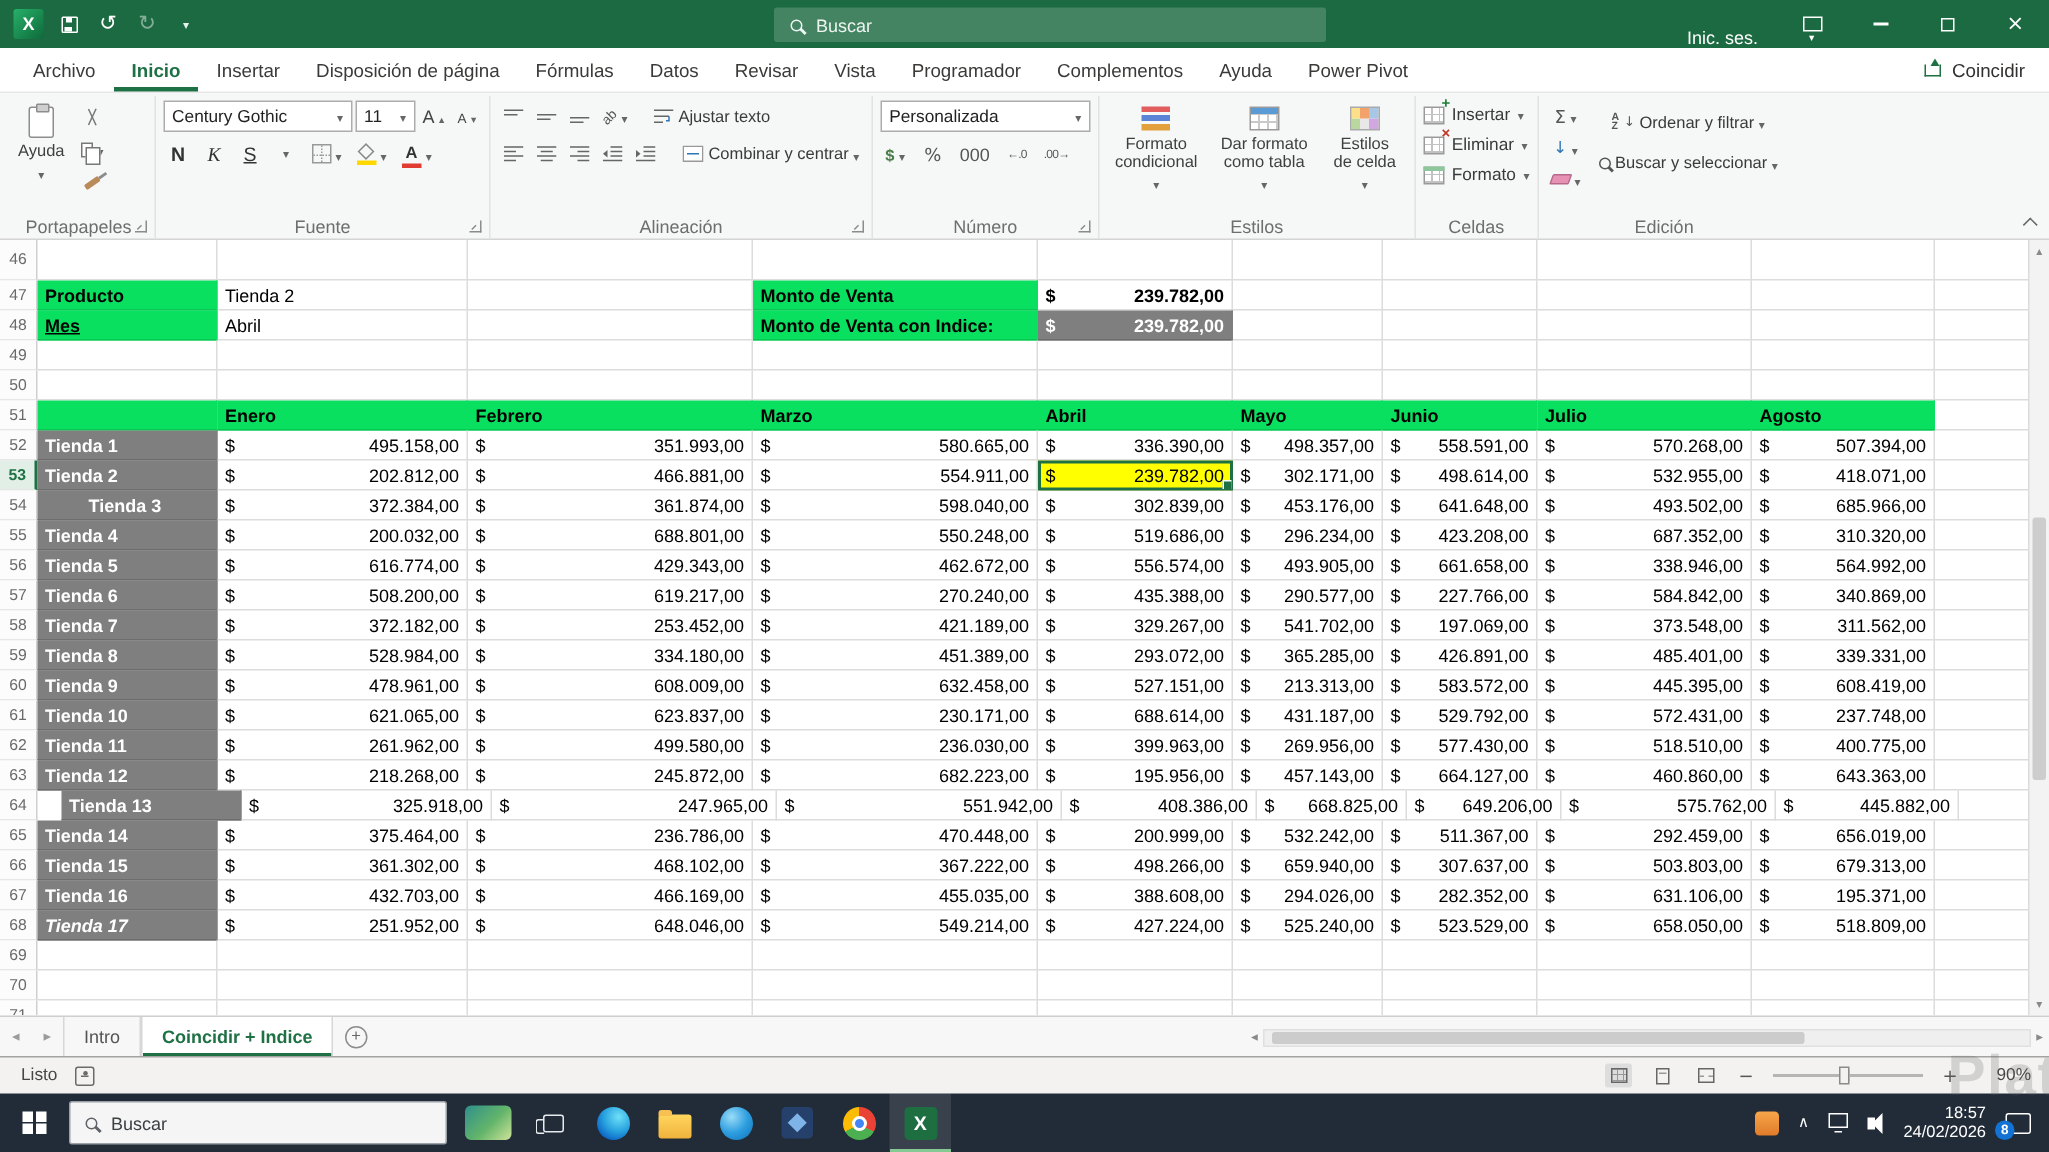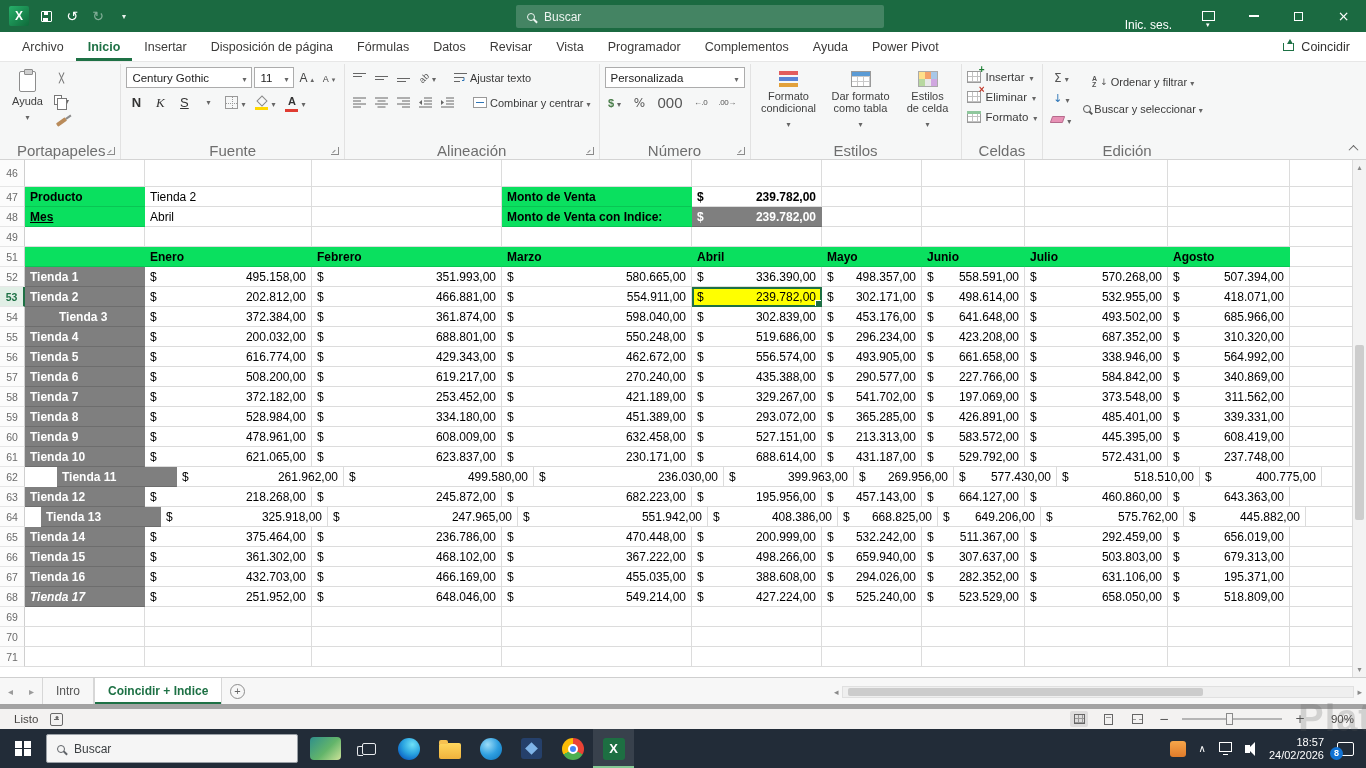--- a/index.html
+++ b/index.html
@@ -34,21 +34,21 @@
 .rtab{padding:0 12px;display:flex;align-items:center;white-space:nowrap}
 .rtab.active{font-weight:bold;color:#1e7145;box-shadow:inset 0 -3px 0 #1e7145}
 .share{position:absolute;right:16px;top:0;height:30px;display:flex;align-items:center;gap:7px;color:#323130}
 .share-ic{width:11px;height:8px;border:1.5px solid #1e7145;border-top:none;position:relative}
 .share-ic::before{content:"";position:absolute;left:2.5px;top:-7px;border:3.5px solid transparent;border-bottom:5px solid #1e7145}
 
 
 .ribbon{flex:0 0 98px;background:#f6f7f7;border-bottom:1px solid #d4d4d4;display:flex;padding:2px 0 0 2px;position:relative;overflow:hidden}
 .rgroup{display:flex;flex-direction:column;border-right:1px solid #e2e2e2;padding:3px 5px 0}
 .rg-body{flex:1;display:flex;align-items:flex-start}
-.rg-label{height:17px;display:flex;align-items:center;justify-content:center;font-size:15px;color:#6e6e6e;position:relative;padding:0 10px;white-space:nowrap}
+.rg-label{height:17px;display:flex;align-items:center;justify-content:center;font-size:12px;color:#6e6e6e;position:relative;padding:0 10px;white-space:nowrap}
 .rg-launcher{position:absolute;right:0;bottom:4px;width:8px;height:8px;border-right:1px solid #8b8b8b;border-bottom:1px solid #8b8b8b}
 .rg-launcher::before{content:"";position:absolute;right:2px;bottom:2px;width:4px;height:1.2px;background:#8b8b8b;transform:rotate(-45deg)}
 .bigbtn{display:flex;flex-direction:column;align-items:center;gap:3px;padding:4px 5px 2px;font-size:11px;color:#3f3f3f;text-align:center;line-height:12px}
 .smbtn{height:21px;min-width:20px;display:flex;align-items:center;justify-content:center;color:#555;font-size:12px;gap:3px;padding:0 3px;border-radius:2px}
 .combo{height:21px;border:1px solid #acacac;background:#fff;display:flex;align-items:center;justify-content:space-between;font-size:11.5px;color:#222;padding:0 5px;gap:5px;white-space:nowrap}
 .cr::after{content:"▾";font-family:"DejaVu Sans",sans-serif;font-size:8px;color:#666}
 .rows{display:flex;flex-direction:column;gap:4px}
 .rowline{display:flex;align-items:center;gap:2px}
 
 .ic-paste{width:17px;height:21px;border:1px solid #8d8d8d;background:#fff;border-radius:2px;position:relative}
@@ -126,21 +126,21 @@
 .stab{display:flex;align-items:center;padding:0 13px;border-right:1px solid #d7d7d7;color:#555}
 .stab.active{background:#fff;color:#1e7145;font-weight:bold;box-shadow:inset 0 -2px 0 #1e7145;border-left:1px solid #d7d7d7}
 .addsheet{width:30px;display:flex;align-items:center;justify-content:center}
 .addsheet .circ{width:15px;height:15px;border:1px solid #8d8d8d;border-radius:50%;display:flex;align-items:center;justify-content:center;font-size:11px;color:#666;line-height:0}
 .hscroll{position:absolute;right:4px;top:6px;width:528px;height:15px;display:flex;align-items:center;gap:3px}
 .hs-arrow{color:#8a8a8a;font-size:9px}
 .hs-track{flex:1;height:12px;background:#efefef;border:1px solid #e0e0e0;position:relative}
 .hs-thumb{position:absolute;left:5px;width:355px;top:1px;bottom:1px;background:#cccccc;border-radius:2px}
 
 
-.statusbar{flex:0 0 25px;background:#f3f2f1;border-top:5px solid #a3a3a3;display:flex;align-items:center;font-size:11.5px;color:#484644}
+.statusbar{flex:0 0 25px;background:#f3f2f1;border-top:1px solid #a3a3a3;display:flex;align-items:center;font-size:11.5px;color:#484644}
 .sb-mode{padding:0 12px 0 14px}
 .acc{width:13px;height:13px;border:1px solid #6a6a6a;border-radius:2px;position:relative}
 .acc::before{content:"";position:absolute;top:2px;left:50%;transform:translateX(-50%);width:3px;height:3px;border-radius:50%;background:#6a6a6a}
 .acc::after{content:"";position:absolute;bottom:1px;left:3px;right:3px;height:4px;border-top:1.5px solid #6a6a6a}
 .sb-right{margin-left:auto;display:flex;align-items:center;gap:11px;padding-right:12px}
 .viewbtn{width:18px;height:16px;display:flex;align-items:center;justify-content:center;border-radius:2px}
 .viewbtn.sel{background:#dedddd}
 .vi-normal{width:11px;height:10px;border:1px solid #666;background:repeating-linear-gradient(to right,transparent 0 3px,#999 3px 4px),repeating-linear-gradient(to bottom,transparent 0 3px,#999 3px 4px)}
 .vi-page{width:9px;height:11px;border:1px solid #666;position:relative}
 .vi-page::after{content:"";position:absolute;left:1px;right:1px;top:2px;border-top:1px solid #999}
@@ -401,21 +401,21 @@
           <div class="combo" style="width:140px">
               <span>Personalizada</span>
               <span class="cr"></span>
             </div>
           <div class="rowline" style="gap:5px">
             <div class="smbtn">
                 <span class="ic-money"></span>
                 <span class="cr"></span>
               </div>
             <div class="smbtn sym">%</div>
-            <div class="smbtn" style="font-size:15px;letter-spacing:0">000</div>
+            <div class="smbtn" style="font-size:12px;letter-spacing:0">000</div>
             <div class="smbtn decico">←.0</div>
             <div class="smbtn decico">.00→</div>
           </div>
         </div>
       </div>
       <div class="rg-label">
           <span>Número</span>
           <span class="rg-launcher"></span>
         </div>
     </div>
@@ -560,20 +560,33 @@
           <div class="cell " style="flex: 0 0 190px; width: 190px;"></div>
           <div class="cell " style="flex: 0 0 190px; width: 190px;"></div>
           <div class="cell " style="flex: 0 0 130px; width: 130px;"></div>
           <div class="cell " style="flex: 0 0 100px; width: 100px;"></div>
           <div class="cell " style="flex: 0 0 103px; width: 103px;"></div>
           <div class="cell " style="flex: 0 0 143px; width: 143px;"></div>
           <div class="cell " style="flex: 0 0 122px; width: 122px;"></div>
           <div class="cell filler" style="flex: 1 1 0%;"></div>
         </div>
         <div class="grow" style="height: 20px;">
+          <div class="rownum">50</div>
+          <div class="cell " style="flex: 0 0 120px; width: 120px;"></div>
+          <div class="cell " style="flex: 0 0 167px; width: 167px;"></div>
+          <div class="cell " style="flex: 0 0 190px; width: 190px;"></div>
+          <div class="cell " style="flex: 0 0 190px; width: 190px;"></div>
+          <div class="cell " style="flex: 0 0 130px; width: 130px;"></div>
+          <div class="cell " style="flex: 0 0 100px; width: 100px;"></div>
+          <div class="cell " style="flex: 0 0 103px; width: 103px;"></div>
+          <div class="cell " style="flex: 0 0 143px; width: 143px;"></div>
+          <div class="cell " style="flex: 0 0 122px; width: 122px;"></div>
+          <div class="cell filler" style="flex: 1 1 0%;"></div>
+        </div>
+        <div class="grow" style="height: 20px;">
           <div class="rownum">51</div>
           <div class="cell fill-green" style="flex: 0 0 120px; width: 120px;"></div>
           <div class="cell fill-green bold" style="flex: 0 0 167px; width: 167px;">Enero</div>
           <div class="cell fill-green bold" style="flex: 0 0 190px; width: 190px;">Febrero</div>
           <div class="cell fill-green bold" style="flex: 0 0 190px; width: 190px;">Marzo</div>
           <div class="cell fill-green bold" style="flex: 0 0 130px; width: 130px;">Abril</div>
           <div class="cell fill-green bold" style="flex: 0 0 100px; width: 100px;">Mayo</div>
           <div class="cell fill-green bold" style="flex: 0 0 103px; width: 103px;">Junio</div>
           <div class="cell fill-green bold" style="flex: 0 0 143px; width: 143px;">Julio</div>
           <div class="cell fill-green bold" style="flex: 0 0 122px; width: 122px;">Agosto</div>
@@ -944,21 +957,21 @@
             <div class="val">572.431,00</div>
           </div>
           <div class="cell money " style="flex: 0 0 122px; width: 122px;">
             <div class="cur">$</div>
             <div class="val">237.748,00</div>
           </div>
           <div class="cell filler" style="flex: 1 1 0%;"></div>
         </div>
         <div class="grow" style="height: 20px;">
           <div class="rownum">62</div>
-          <div class="cell fill-gray" style="flex: 0 0 120px; width: 120px; margin-left: 32px;">Tienda 11</div>
+          <div class="cell fill-gray" style="flex: 0 0 120px; width: 120px;">Tienda 11</div>
           <div class="cell money " style="flex: 0 0 167px; width: 167px;">
             <div class="cur">$</div>
             <div class="val">261.962,00</div>
           </div>
           <div class="cell money " style="flex: 0 0 190px; width: 190px;">
             <div class="cur">$</div>
             <div class="val">499.580,00</div>
           </div>
           <div class="cell money " style="flex: 0 0 190px; width: 190px;">
             <div class="cur">$</div>

